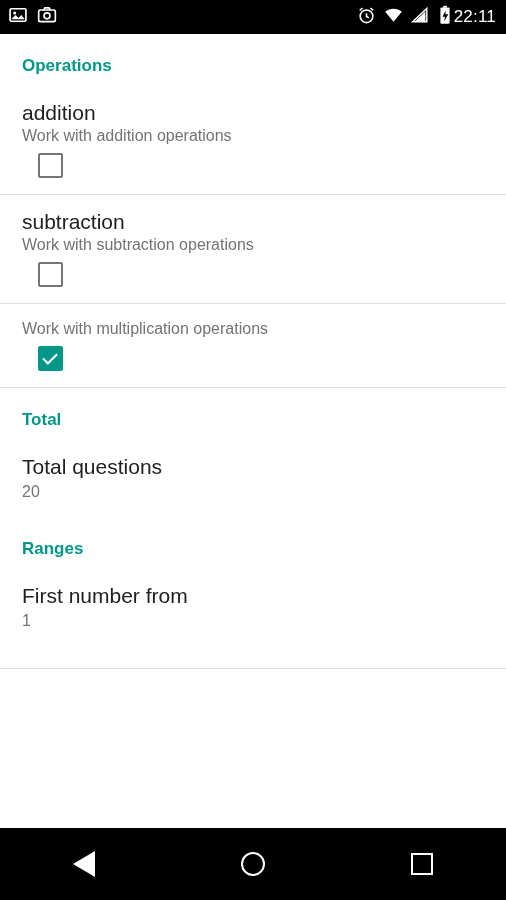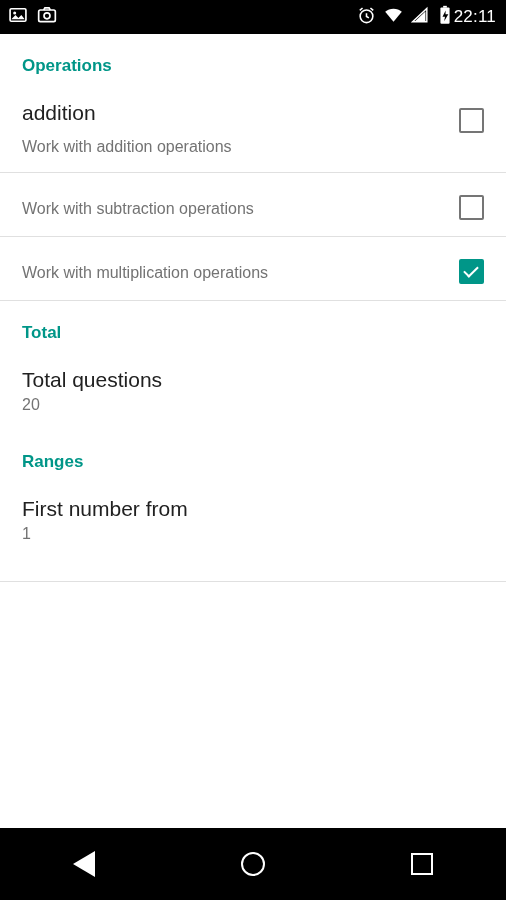--- a/index.html
+++ b/index.html
@@ -64,34 +64,35 @@
     font-size: 17px;
     font-weight: bold;
     padding: 22px 22px 10px 22px;
   }
   .pref {
     display: flex;
     align-items: flex-start;
     padding: 14px 22px 16px 22px;
     box-sizing: border-box;
     position: relative;
+    flex-direction: column;
   }
   .pref-text {
     flex: 1 1 auto;
     min-width: 0;
   }
   .pref-title {
     font-size: 21px;
     color: #212121;
     line-height: 25px;
   }
   .pref-summary {
     font-size: 16px;
     color: #737373;
-    margin-top: 12px;
+    margin-top: 1px;
     line-height: 19px;
   }
   .divider {
     height: 1px;
     background: #e0e0e0;
     margin: 0;
   }
   .checkbox {
     width: 25px;
     height: 25px;
@@ -215,20 +216,21 @@
       <div class="pref-text">
         <div class="pref-title">addition</div>
         <div class="pref-summary">Work with addition operations</div>
       </div>
       <div class="checkbox"></div>
     </div>
     <div class="divider"></div>
 
     <div class="pref">
       <div class="pref-text">
+        <div class="pref-title">subtraction</div>
         <div class="pref-summary">Work with subtraction operations</div>
       </div>
       <div class="checkbox"></div>
     </div>
     <div class="divider"></div>
 
     <div class="pref">
       <div class="pref-text">
         <div class="pref-summary">Work with multiplication operations</div>
       </div>

